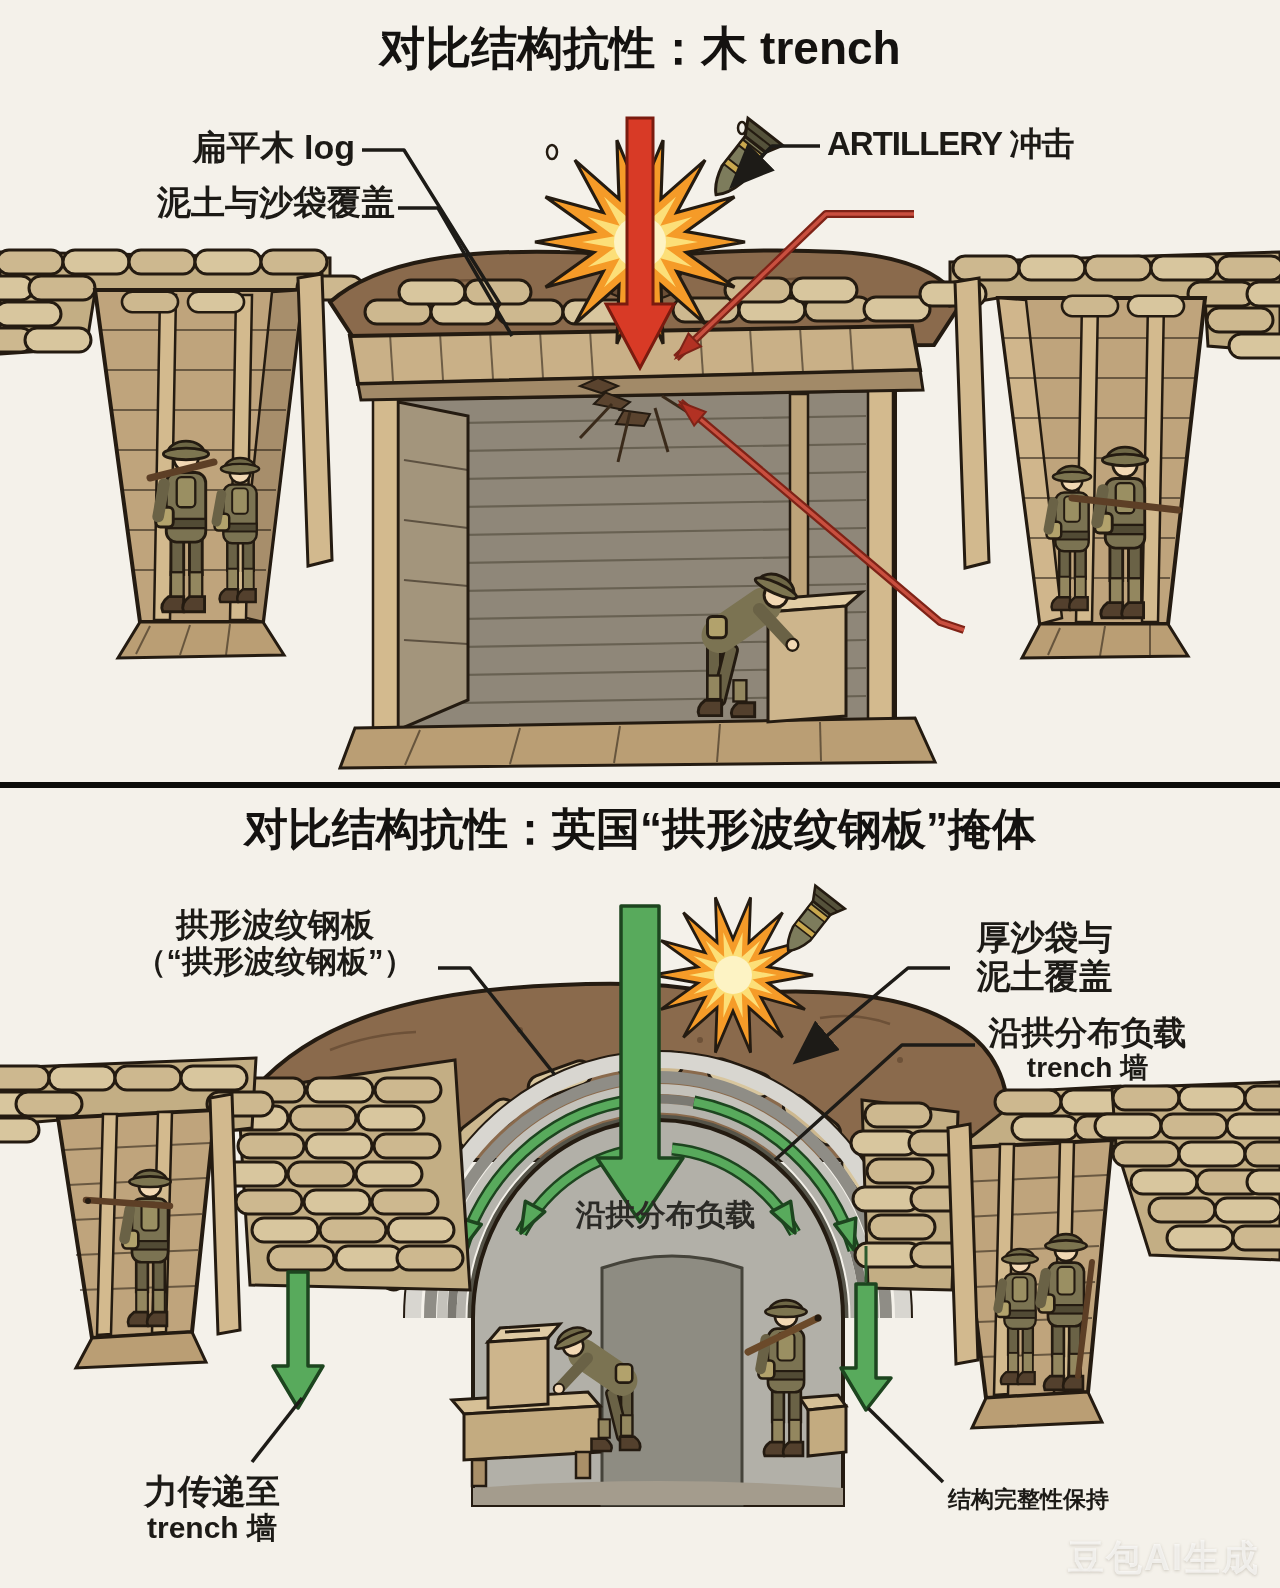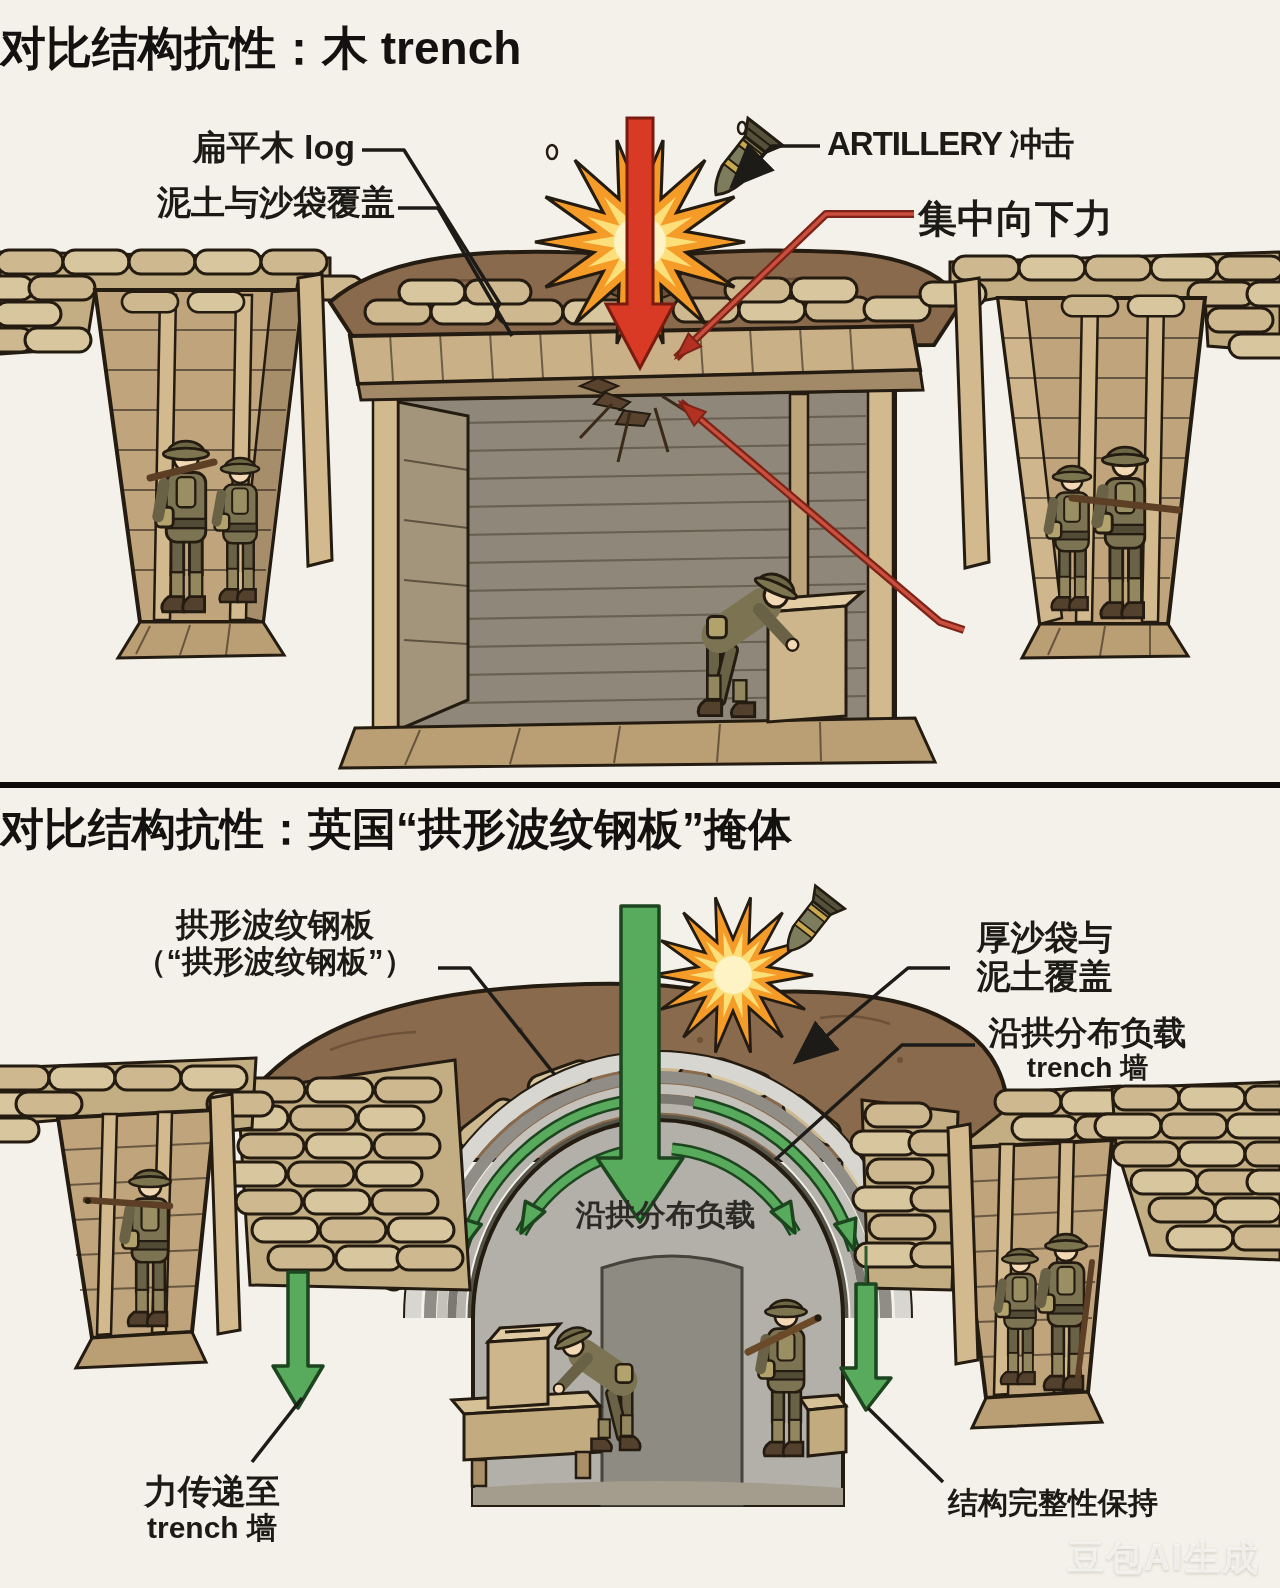--- a/index.html
+++ b/index.html
@@ -2,21 +2,21 @@
 <html><head>
 <meta charset="utf-8">
 <style>
   html,body{margin:0;padding:0;background:#f4f1ea;}
   .canvas{position:relative;width:1280px;height:1588px;background:#f4f1ea;overflow:hidden;
           font-family:"Liberation Sans","DejaVu Sans",sans-serif;}
   .scene{position:absolute;left:0;top:0;width:1280px;height:1588px;}
   .lbl{position:absolute;font-weight:700;color:#1c1a16;line-height:1.14;white-space:nowrap;}
   .ctr{text-align:center;white-space:normal;}
   .rgt{text-align:right;}
-  .title{position:absolute;left:0;width:1280px;text-align:left;font-weight:800;color:#141210;}
+  .title{position:absolute;left:0;width:1280px;text-align:center;font-weight:800;color:#141210;}
   .wm{position:absolute;font-weight:700;color:rgba(255,255,255,0.65);text-shadow:0 1px 3px rgba(90,80,60,0.25);
       letter-spacing:2px;}
   
   .sb{fill:#cdb88f;stroke:#241b11;stroke-width:3;}
   .sb2{fill:#d8c69e;stroke:#241b11;stroke-width:3;}
   .cl{stroke:#1d1b17;stroke-width:3.5;fill:none;stroke-linejoin:round;}
   .rl1{stroke:#7e2317;stroke-width:8;fill:none;stroke-linejoin:round;}
   .rl2{stroke:#c94f3f;stroke-width:3.5;fill:none;stroke-linejoin:round;}
   .ga{fill:#58aa5c;stroke:#1d451f;stroke-width:3.5;stroke-linejoin:round;}
   .gac{stroke:#1d451f;stroke-width:13;fill:none;}
@@ -467,21 +467,20 @@
       <path class="cl" d="M868,1408 L943,1482"></path>
     </g>
   </g>
 </svg>
 
 <div class="title" style="top:18px;font-size:46px;">对比结构抗性：木 trench</div>
 
 <div class="lbl rgt" style="left:130px;top:128px;width:225px;font-size:34px;">扁平木 log</div>
 <div class="lbl rgt" style="left:95px;top:183px;width:300px;font-size:34px;text-align:right;">泥土与沙袋覆盖</div>
 <div class="lbl" style="left:827px;top:125px;font-size:33px;letter-spacing:-1px;">ARTILLERY 冲击</div>
-<div class="lbl" style="left:918px;top:197px;font-size:39px;">集中向下力</div>
 <div class="lbl ctr" style="left:895px;top:606px;width:300px;font-size:38px;">
 </div>
 
 <div class="title" style="top:800px;font-size:44px;">对比结构抗性：英国“拱形波纹钢板”掩体</div>
 
 <div class="lbl ctr" style="left:952px;top:918px;width:185px;font-size:34px;">
   <div>厚沙袋与</div>
   <div>泥土覆盖</div>
 </div>
 <div class="lbl ctr" style="left:110px;top:906px;width:330px;font-size:33px;">
@@ -490,17 +489,17 @@
 </div>
 <div class="lbl ctr" style="left:970px;top:1014px;width:235px;font-size:33px;">
   <div>沿拱分布负载</div>
   <div style="font-size:28px;">trench 墙</div>
 </div>
 <div class="lbl ctr" style="left:558px;top:1198px;width:215px;font-size:30px;color:#2b2a26;">沿拱分布负载</div>
 <div class="lbl ctr" style="left:112px;top:1472px;width:200px;font-size:34px;">
   <div>力传递至</div>
   <div style="font-size:30px;">trench 墙</div>
 </div>
-<div class="lbl" style="left:948px;top:1486px;font-size:30px;">结构完整性保持</div>
+<div class="lbl" style="left:948px;top:1486px;font-size:23px;">结构完整性保持</div>
 
 <div class="wm" style="left:1040px;top:1534px;width:220px;text-align:right;font-size:36px;">豆包AI生成</div>
 
 </div>
 
 </body></html>

